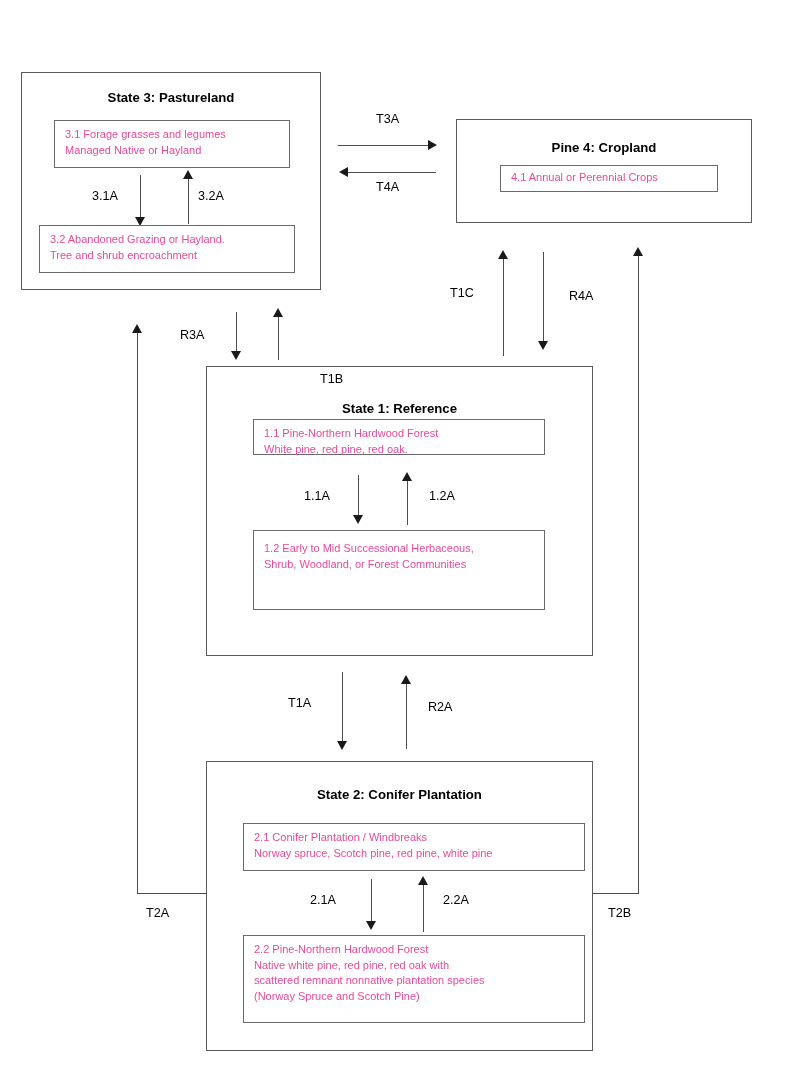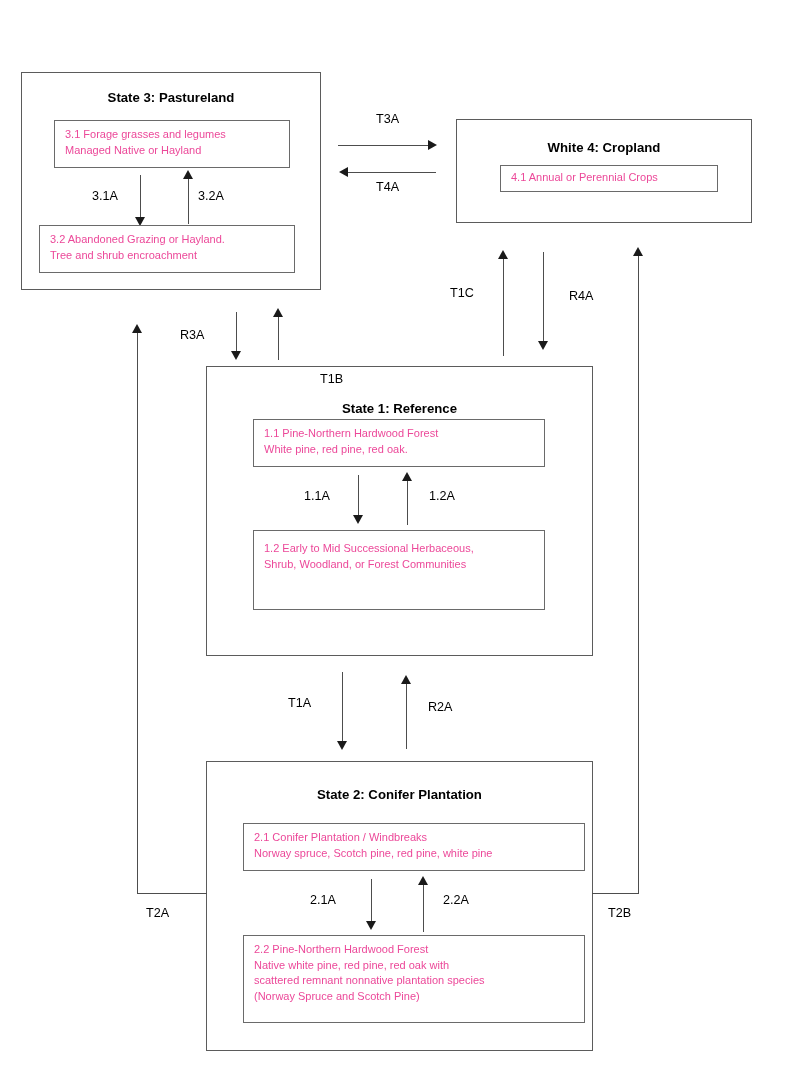--- a/index.html
+++ b/index.html
@@ -124,31 +124,31 @@
     <div class="arrow-head ah-up" style="left:161px; top:97px;"></div>
     <div class="trans-label" style="left:176px; top:116px;">3.2A</div>
 
     <div class="phase-box" style="left:17px; top:152px; width:256px; height:48px;">
       <span class="ln">3.2  Abandoned Grazing or Hayland.</span>
       <span class="ln">Tree and shrub encroachment</span>
     </div>
   </div>
 
   <div class="state-box" style="left:456px; top:119px; width:296px; height:104px;">
-    <div class="state-title" style="top:20px;">White 4:  Cropland</div>
+    <div class="state-title" style="top:20px;">Pine 4:  Cropland</div>
 
     <div class="phase-box" style="left:43px; top:45px; width:218px; height:27px; padding-top:4px;">
       <span class="ln">4.1  Annual or Perennial Crops</span>
     </div>
   </div>
 
   <div class="state-box" style="left:206px; top:366px; width:387px; height:290px;">
     <div class="state-title" style="top:22px;margin-top:12px;">State 1: Reference</div>
 
-    <div class="phase-box" style="left:46px; top:52px; width:292px; height:48px;">
+    <div class="phase-box" style="left:46px; top:52px; width:292px; height:36px;">
       <span class="ln">1.1 Pine-Northern Hardwood Forest</span>
       <span class="ln">White pine, red pine, red oak.</span>
     </div>
 
     <div class="vline" style="left:151px; top:108px; height:42px;"></div>
     <div class="arrow-head ah-down" style="left:146px; top:148px;"></div>
     <div class="trans-label" style="left:97px; top:122px;">1.1A</div>
 
     <div class="vline" style="left:200px; top:113px; height:45px;"></div>
     <div class="arrow-head ah-up" style="left:195px; top:105px;"></div>

